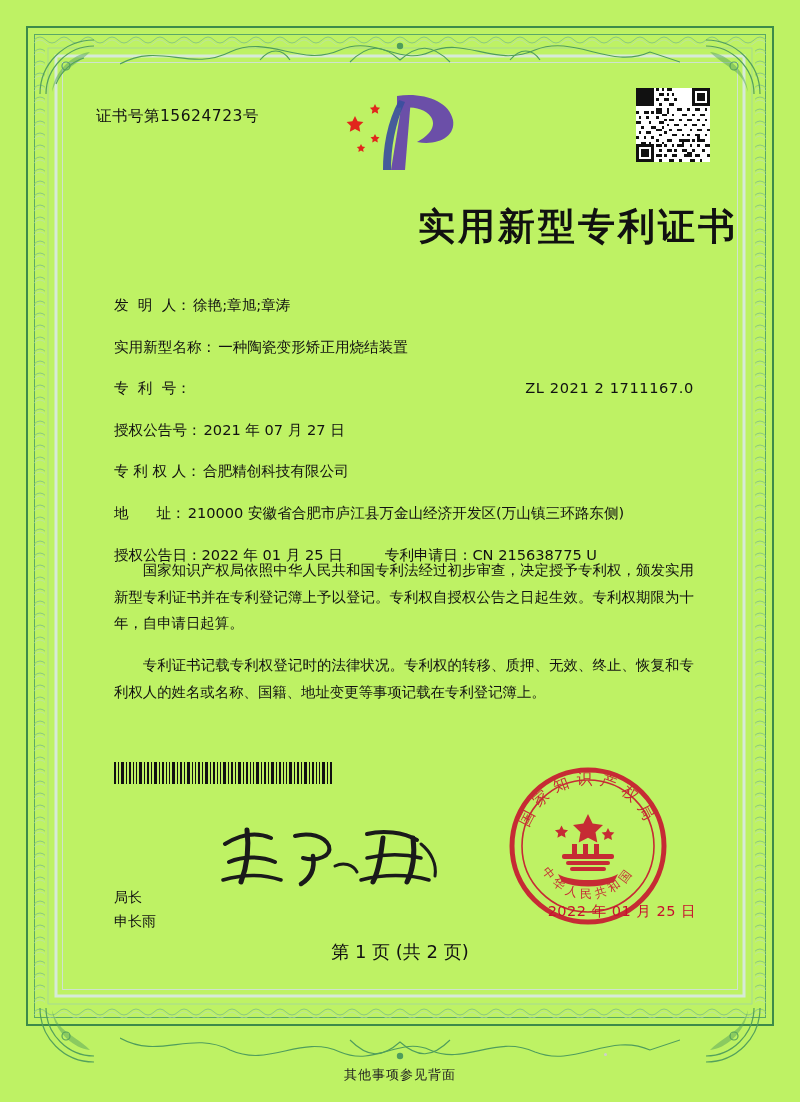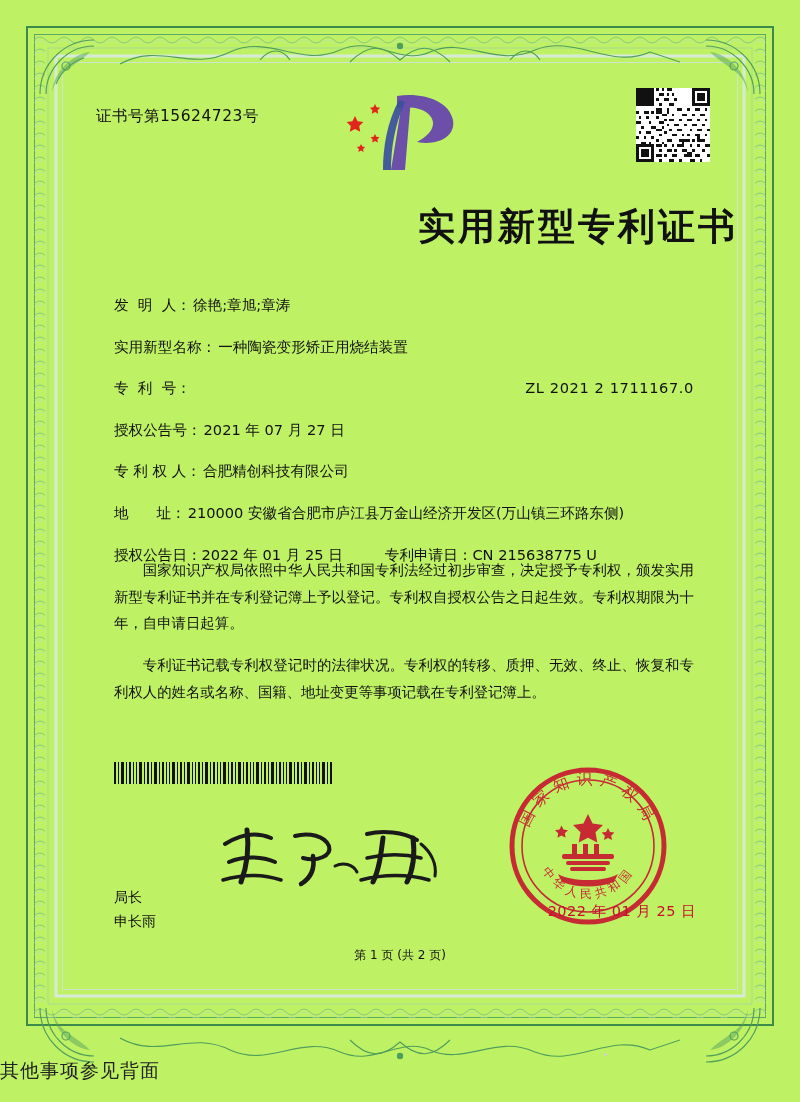--- a/index.html
+++ b/index.html
@@ -200,29 +200,30 @@
     font-size: 14.5px;
     color: #c8102e;
     letter-spacing: .5px;
   }
   .page-no {
     position: absolute;
     left: 0;
     right: 0;
     bottom: 26px;
     text-align: center;
-    font-size: 12px;
+    font-size: 18px;
     color: #111;
   }
   .footer-note {
     position: absolute;
     left: 0;
     right: 0;
     bottom: 18px;
-    font-size: 19px;
+    text-align: center;
+    font-size: 13px;
     color: #222;
     letter-spacing: 1px;
   }
   .watermark-dot {
     position: absolute;
     left: 604px;
     bottom: 46px;
     width: 3px;
     height: 3px;
     background: #cfcfcf;

